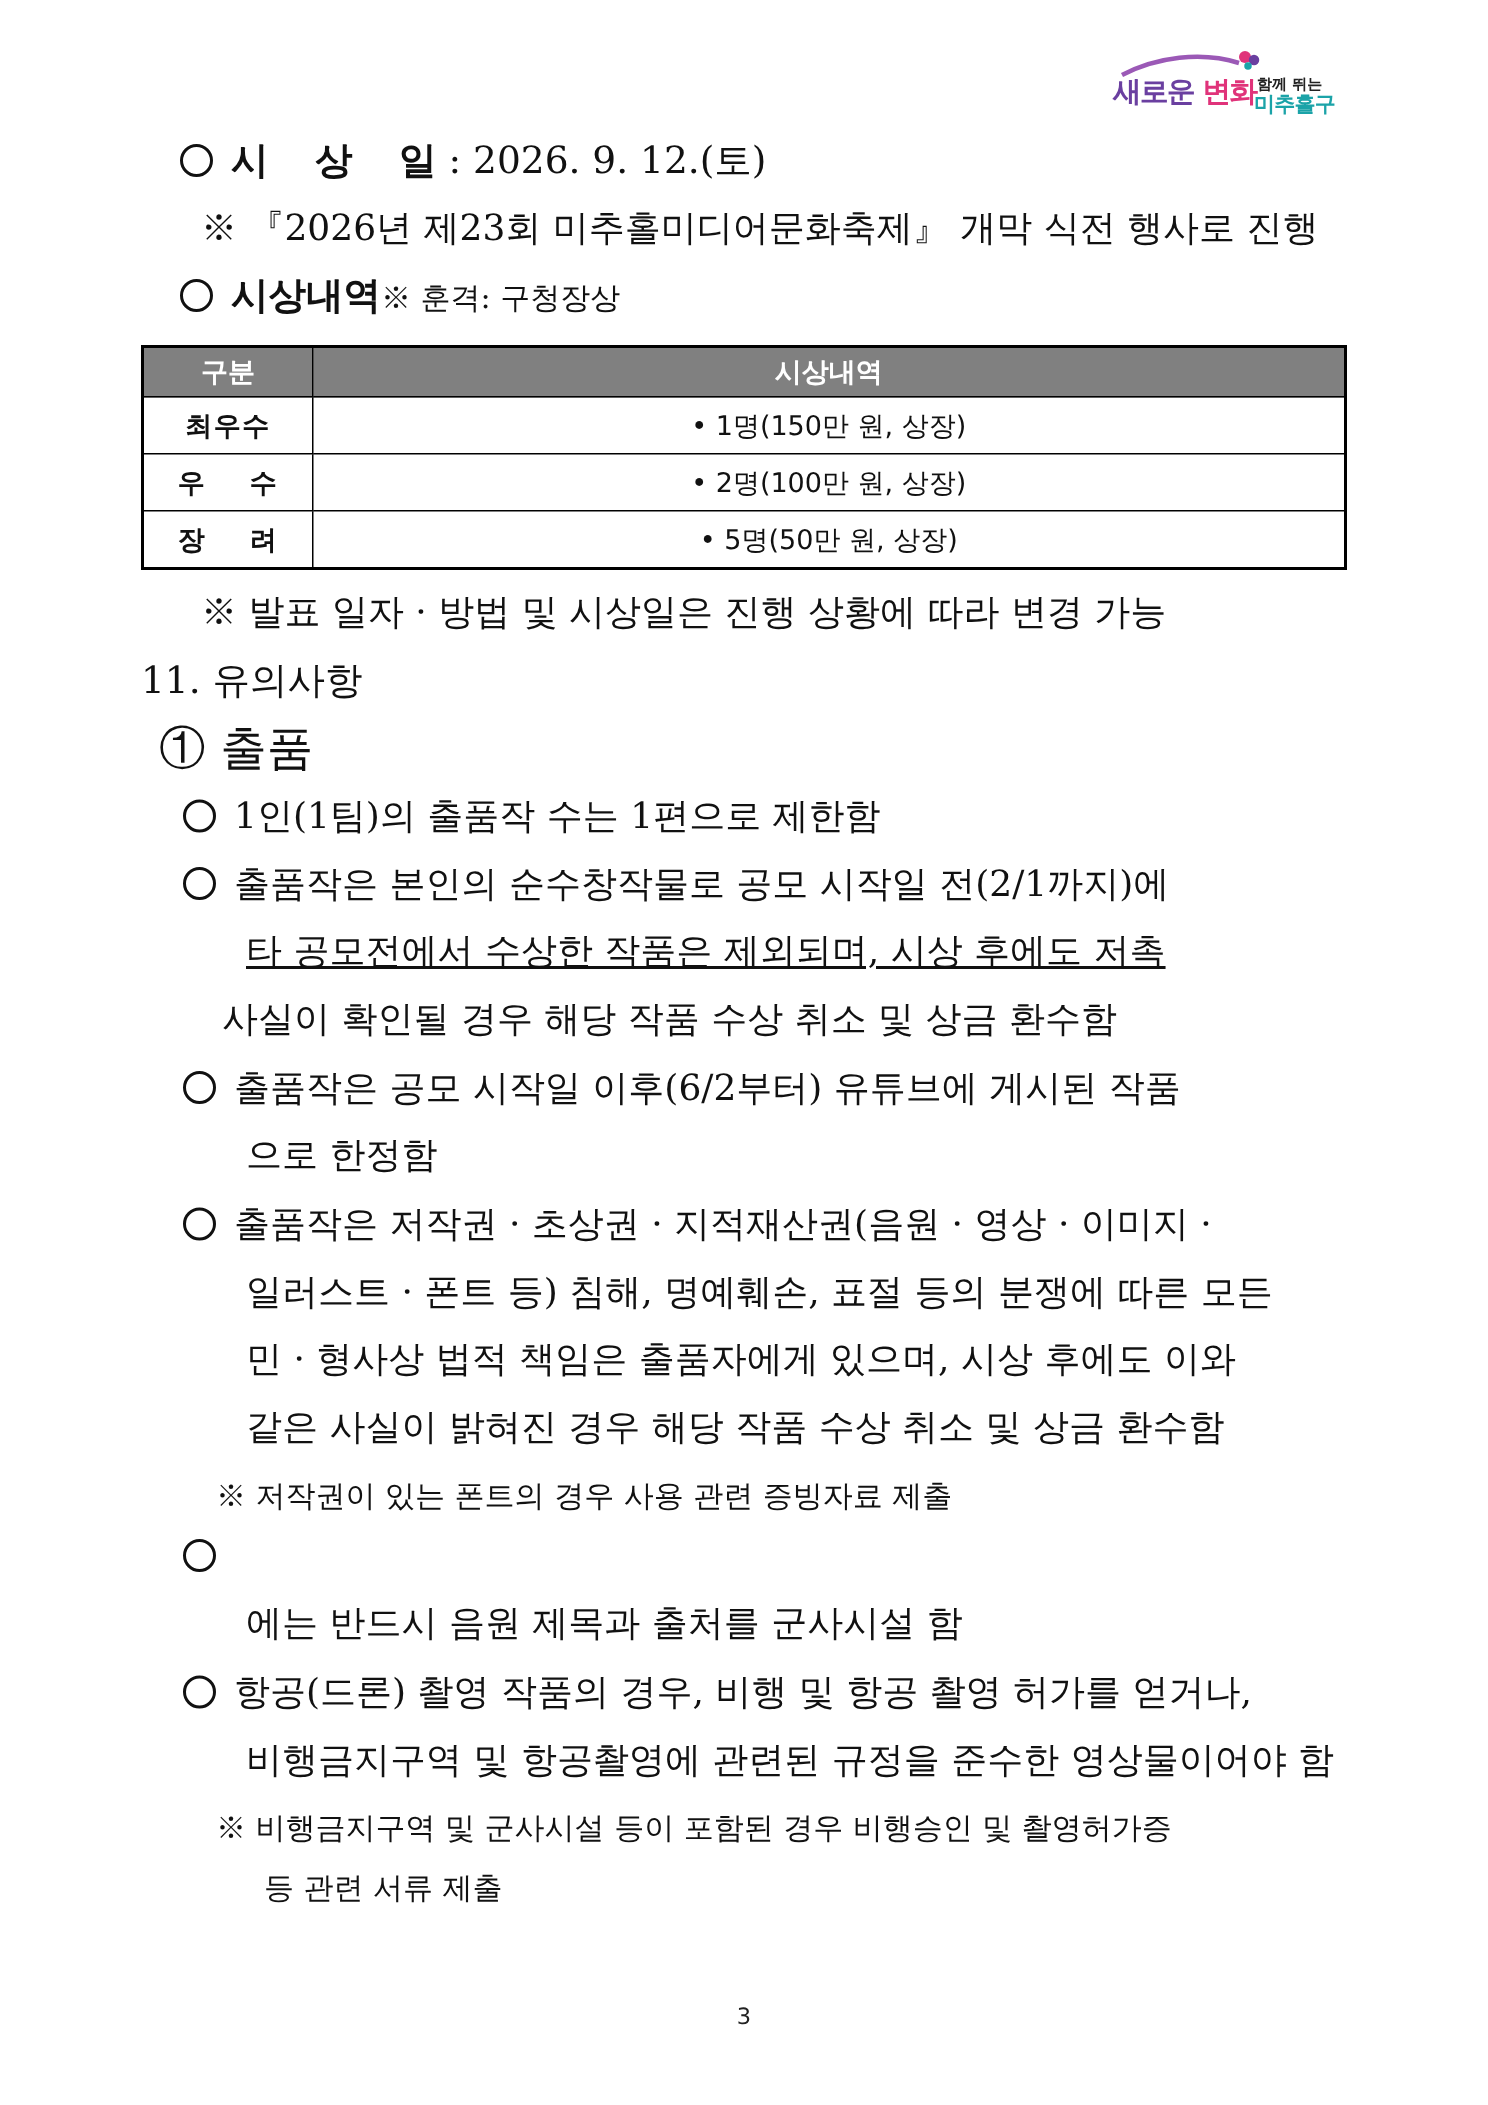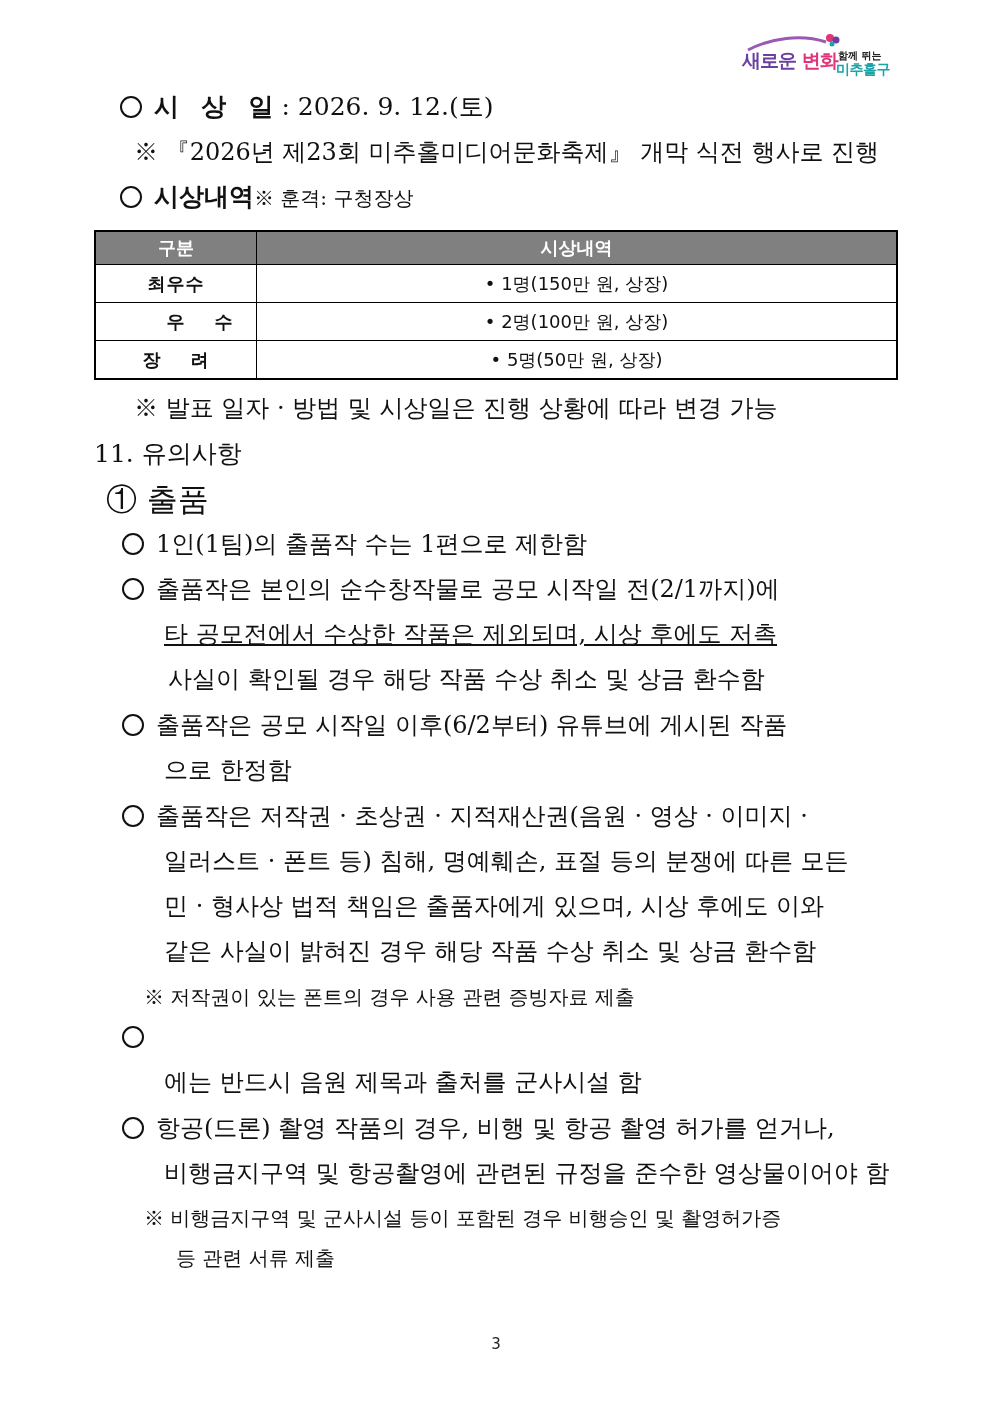--- a/index.html
+++ b/index.html
@@ -24,21 +24,21 @@
       font-weight: bold;
     }
     .logo .small-bot {
       position: absolute; left: 96px; top: 31px;
       font-family: "DejaVu Sans", sans-serif; font-size: 14px; color: #1ba3a8;
       font-weight: bold; letter-spacing: -0.5px;
     }
 
     .line { position: absolute; white-space: nowrap; font-size: 24px; line-height: 30px; }
     .bold { font-weight: bold; }
-    .sans { font-family: Liberation Serif, serif; }
+    .sans { font-family: Liberation Mono, monospace; }
     .note-small { font-size: 20px; }
     .circle {
       display: inline-block; width: 22px; height: 22px; border: 2px solid #111;
       border-radius: 50%; vertical-align: -3px; margin-right: 12px; box-sizing: border-box;
     }
 
     table.awards {
       position: absolute; left: 94px; top: 230px; width: 804px;
       border-collapse: collapse; border: 2.5px solid #000;
       font-family: "DejaVu Sans", "Liberation Sans", sans-serif;
@@ -88,21 +88,21 @@
       <th style="width:112px;">구분</th>
       <th>시상내역</th>
     </tr>
   </thead>
   <tbody>
     <tr>
       <td class="cat">최우수</td>
       <td>• 1명(150만 원, 상장)</td>
     </tr>
     <tr>
-      <td class="cat" style="white-space:pre;padding-left:48px;">우    수</td>
+      <td class="cat" style="white-space:pre;">우    수</td>
       <td>• 2명(100만 원, 상장)</td>
     </tr>
     <tr>
       <td class="cat" style="white-space:pre;">장    려</td>
       <td>• 5명(50만 원, 상장)</td>
     </tr>
   </tbody>
 </table>
 
 <div class="line" style="left:134px; top:393px;">※ 발표 일자 · 방법 및 시상일은 진행 상황에 따라 변경 가능</div>
@@ -111,21 +111,21 @@
 <div class="line" style="left:106px; top:484px; font-size:31px;">① 출품</div>
 
 <div class="line" style="left:122px; top:529px;">
   <span class="circle"></span><span>1인(1팀)의 출품작 수는 1편으로 제한함</span>
 </div>
 
 <div class="line" style="left:122px; top:574px;">
   <span class="circle"></span><span>출품작은 본인의 순수창작물로 공모 시작일 전(2/1까지)에</span>
 </div>
 <div class="line" style="left:164px; top:619px;text-decoration:underline;">타 공모전에서 수상한 작품은 제외되며, 시상 후에도 저촉</div>
-<div class="line" style="left:168px; top:664px;">사실이 확인될 경우 해당 작품 수상 취소 및 상금 환수함</div>
+<div class="line" style="left:148px; top:664px;">사실이 확인될 경우 해당 작품 수상 취소 및 상금 환수함</div>
 
 <div class="line" style="left:122px; top:710px;">
   <span class="circle"></span><span>출품작은 공모 시작일 이후(6/2부터) 유튜브에 게시된 작품</span>
 </div>
 <div class="line" style="left:164px; top:755px;">으로 한정함</div>
 
 <div class="line" style="left:122px; top:801px;">
   <span class="circle"></span><span>출품작은 저작권 · 초상권 · 지적재산권(음원 · 영상 · 이미지 ·</span>
 </div>
 <div class="line" style="left:164px; top:846px;">일러스트 · 폰트 등) 침해, 명예훼손, 표절 등의 분쟁에 따른 모든</div>

